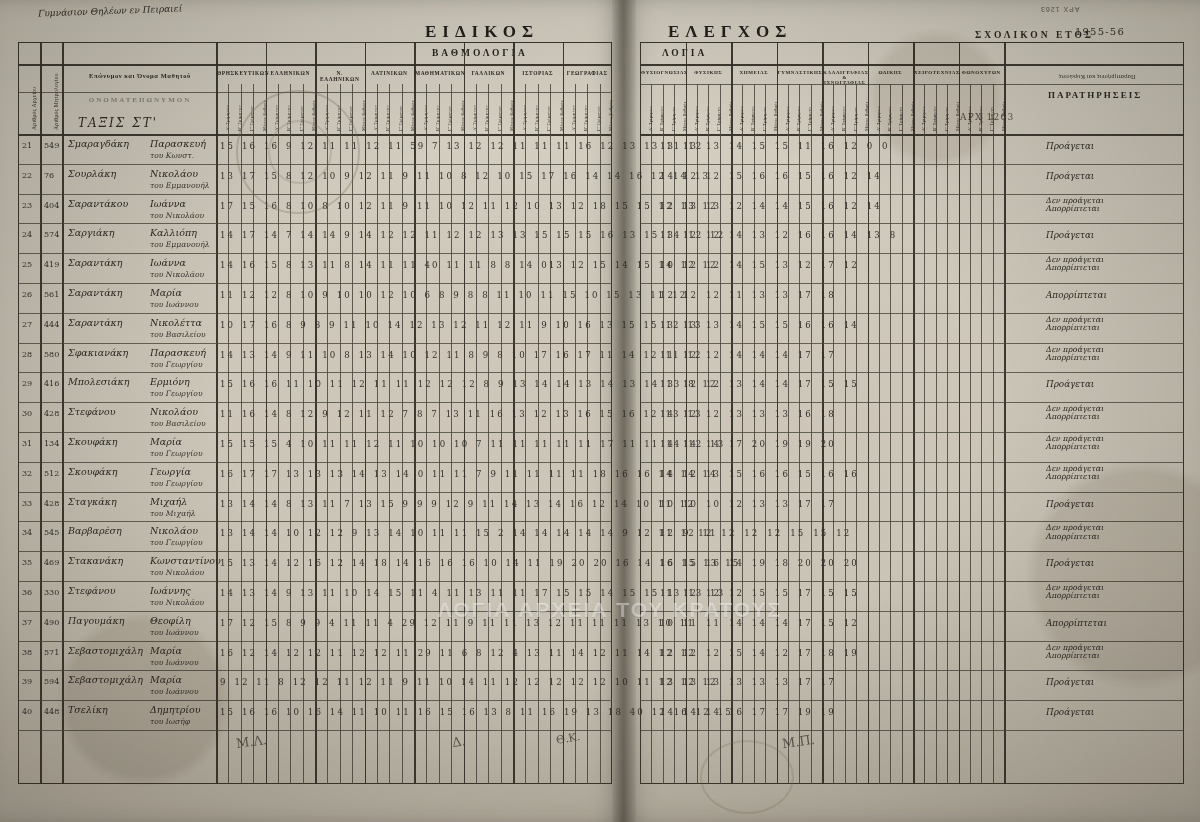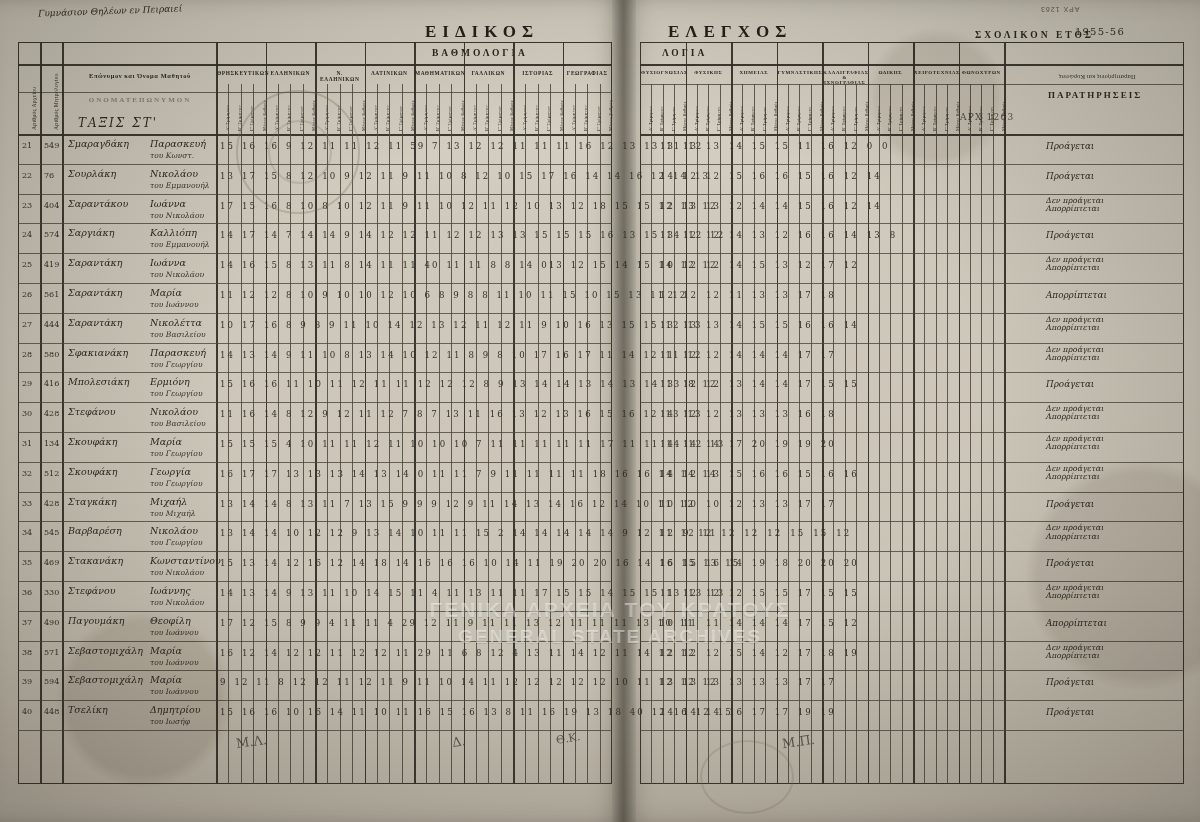--- a/index.html
+++ b/index.html
@@ -460,21 +460,20 @@
       <div class="hwfather" style="left:150px;top:717.2px;">του Ιωσήφ</div>
       <div class="hwmark" style="left:220px;top:707.2px;letter-spacing:2.1px;word-spacing:2px;">15 16   16 10 16   14 11 10   11 16 15   16 13 8   11 16 19   13 18 40   12 16 12   15</div>
       <div class="hwmark" style="left:660px;top:707.2px;letter-spacing:2.1px;word-spacing:3px;">14 14   14      16 17  17      19 19</div>
       <div class="hwremark" style="left:1046px;top:708.2px;font-size:8.8px;">Προάγεται</div>
       <div class="scribble" style="left:236px;top:734px;font-size:13px;transform:rotate(-8deg);">Μ.Λ.</div>
       <div class="scribble" style="left:452px;top:734px;font-size:13px;transform:rotate(-8deg);">Δ.</div>
       <div class="scribble" style="left:556px;top:732px;font-size:11px;transform:rotate(-10deg);">Θ.Κ.</div>
       <div class="scribble" style="left:782px;top:734px;font-size:13px;transform:rotate(-8deg);">Μ.Π.</div>
     </div>
 
-  <div class="wm" style="left:300px;top:598px;width:620px;font-size:21px;">ΓΕΝΙΚΑ ΑΡΧΕΙΑ ΤΟΥ ΚΡΑΤΟΥΣ</div>
-  <div class="wm" style="left:300px;top:626px;width:620px;font-size:19px;">GENERAL STATE ARCHIVES</div>
+  <div class="wm" style="left:300px;top:598px;width:620px;font-size:21px;">ΛΟΓΙΑ ΑΡΧΕΙΑ ΤΟΥ ΚΡΑΤΟΥΣ</div>
   <div class="wm-seal" style="left:236px;top:90px;width:120px;height:120px;"></div>
   <div class="wm-seal" style="left:268px;top:120px;width:60px;height:60px;border-color:rgba(120,110,85,.22);"></div>
   <div class="wm-seal" style="left:700px;top:740px;width:90px;height:70px;border-color:rgba(120,110,85,.22);"></div>
 
   <div class="grain"></div>
   <div class="vign"></div>
 </div>
 
 </body></html>

